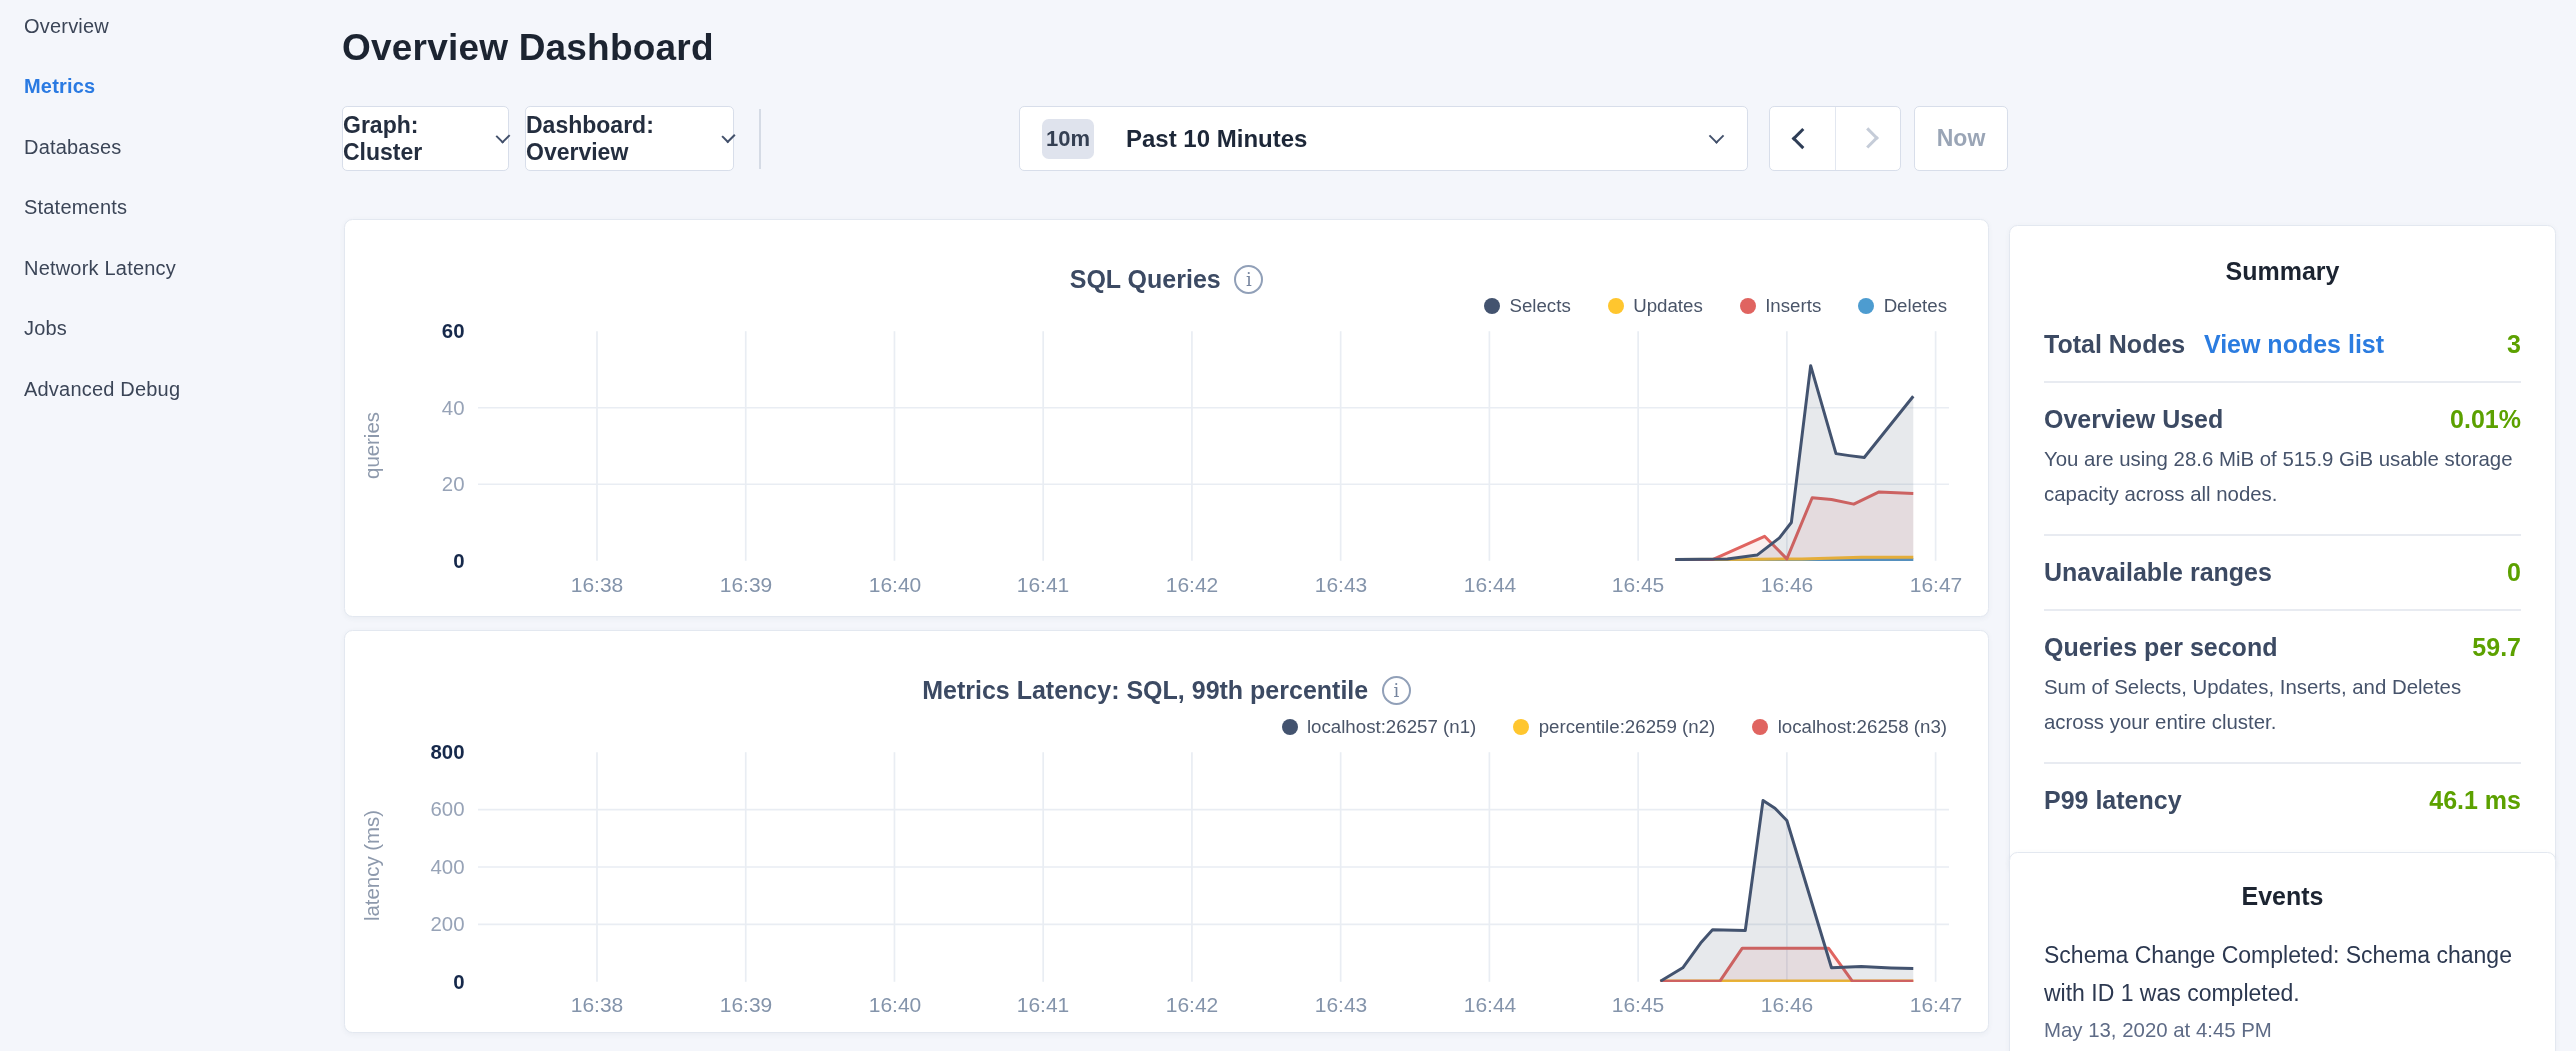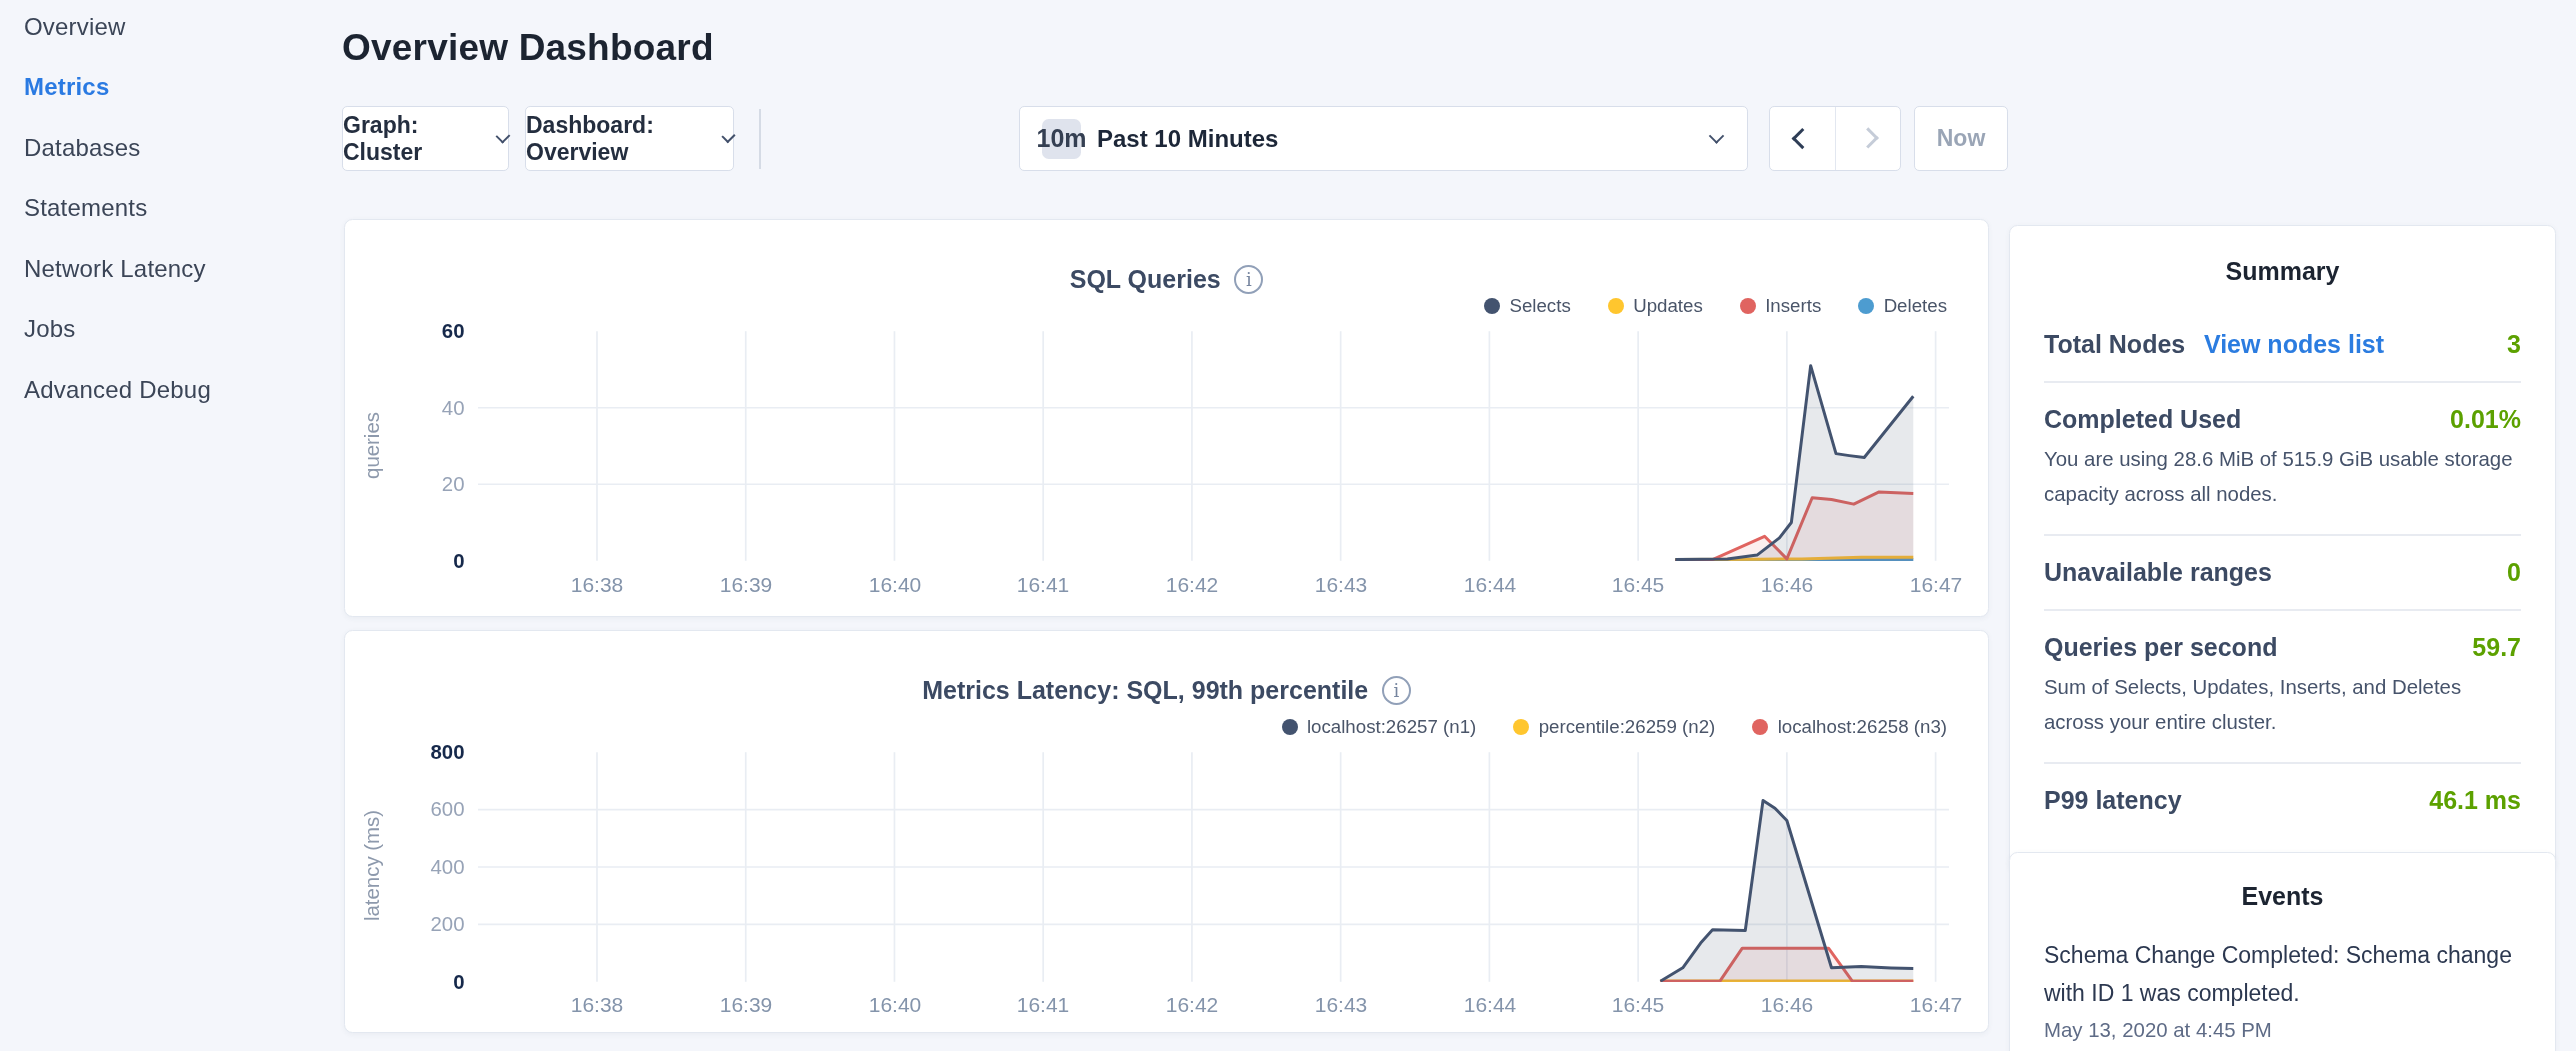--- a/index.html
+++ b/index.html
@@ -5,21 +5,21 @@
   * { margin:0; padding:0; box-sizing:border-box; }
   html,body { background:#eef1f7; }
   body { font-family:"Liberation Sans", sans-serif; }
   #app {
     position:relative; width:2576px; height:1051px;
     background:#f4f6fb; overflow:hidden; color:#3b4557;
   }
   
   #sidebar-nav { position:absolute; left:24px; top:13.6px; width:306px; }
   .nav-item {
-    font-size:24px; font-weight:500; color:#3b4557;
+    font-size:20px; font-weight:500; color:#3b4557;
     margin-bottom:35px; letter-spacing:0.2px; cursor:pointer; line-height:25.5px;
   }
   .nav-item.active { color:#2a7ae2; font-weight:700; }
   
   #page-title {
     position:absolute; left:342px; top:27px;
     font-size:37px; font-weight:600; color:#1c2431; letter-spacing:0.2px;
   }
   
   .ctl {
@@ -33,23 +33,23 @@
   .caret-down {
     display:inline-block; width:11px; height:11px; margin-left:17px;
     border-right:2.6px solid #42506b; border-bottom:2.6px solid #42506b;
     transform:rotate(45deg) translate(-1.7px,-1.7px);
   }
   #controls-divider {
     position:absolute; left:759px; top:109px; width:1.7px; height:60px; background:#d5dbe5;
   }
   #time-window-selector { left:1019px; width:729px; justify-content:flex-start; padding:0 22px; }
   #time-badge {
-    background:#dfe3ed; border-radius:6.8px; width:39px; height:40px;
+    background:#dfe3ed; border-radius:6.8px; width:52px; height:40px;
     display:flex; align-items:center; justify-content:center;
-    font-size:25px; font-weight:700; color:#343f52; margin-right:16px;
+    font-size:22px; font-weight:700; color:#343f52; margin-right:32px;
   }
   #time-label { font-size:24px; font-weight:700; color:#1d2738; }
   #time-caret { position:absolute; right:25.5px; top:26px; }
   #time-nav {
     position:absolute; left:1769px; top:106px; width:132px; height:65px;
     background:#fff; border:1.7px solid #d8deea; border-radius:5.1px;
     display:flex; overflow:hidden;
   }
   .time-nav-btn { flex:1; display:flex; align-items:center; justify-content:center; cursor:pointer; }
   #time-nav-prev { border-right:1.7px solid #e2e7f0; }
@@ -306,21 +306,21 @@
         <div class="sum-row">
           <div class="sum-head">
             <span class="sum-label">Total Nodes</span>
             <span class="sum-link">View nodes list</span>
             <span class="sum-value">3</span>
           </div>
         </div>
         <div class="sum-divider"></div>
         <div class="sum-row">
           <div class="sum-head">
-            <span class="sum-label">Completed Used</span>
+            <span class="sum-label">Overview Used</span>
             <span class="sum-value">0.01%</span>
           </div>
           <div class="sum-desc">You are using 28.6 MiB of 515.9 GiB usable storage capacity across all nodes.</div>
         </div>
         <div class="sum-divider"></div>
         <div class="sum-row">
           <div class="sum-head">
             <span class="sum-label">Unavailable ranges</span>
             <span class="sum-value">0</span>
           </div>

